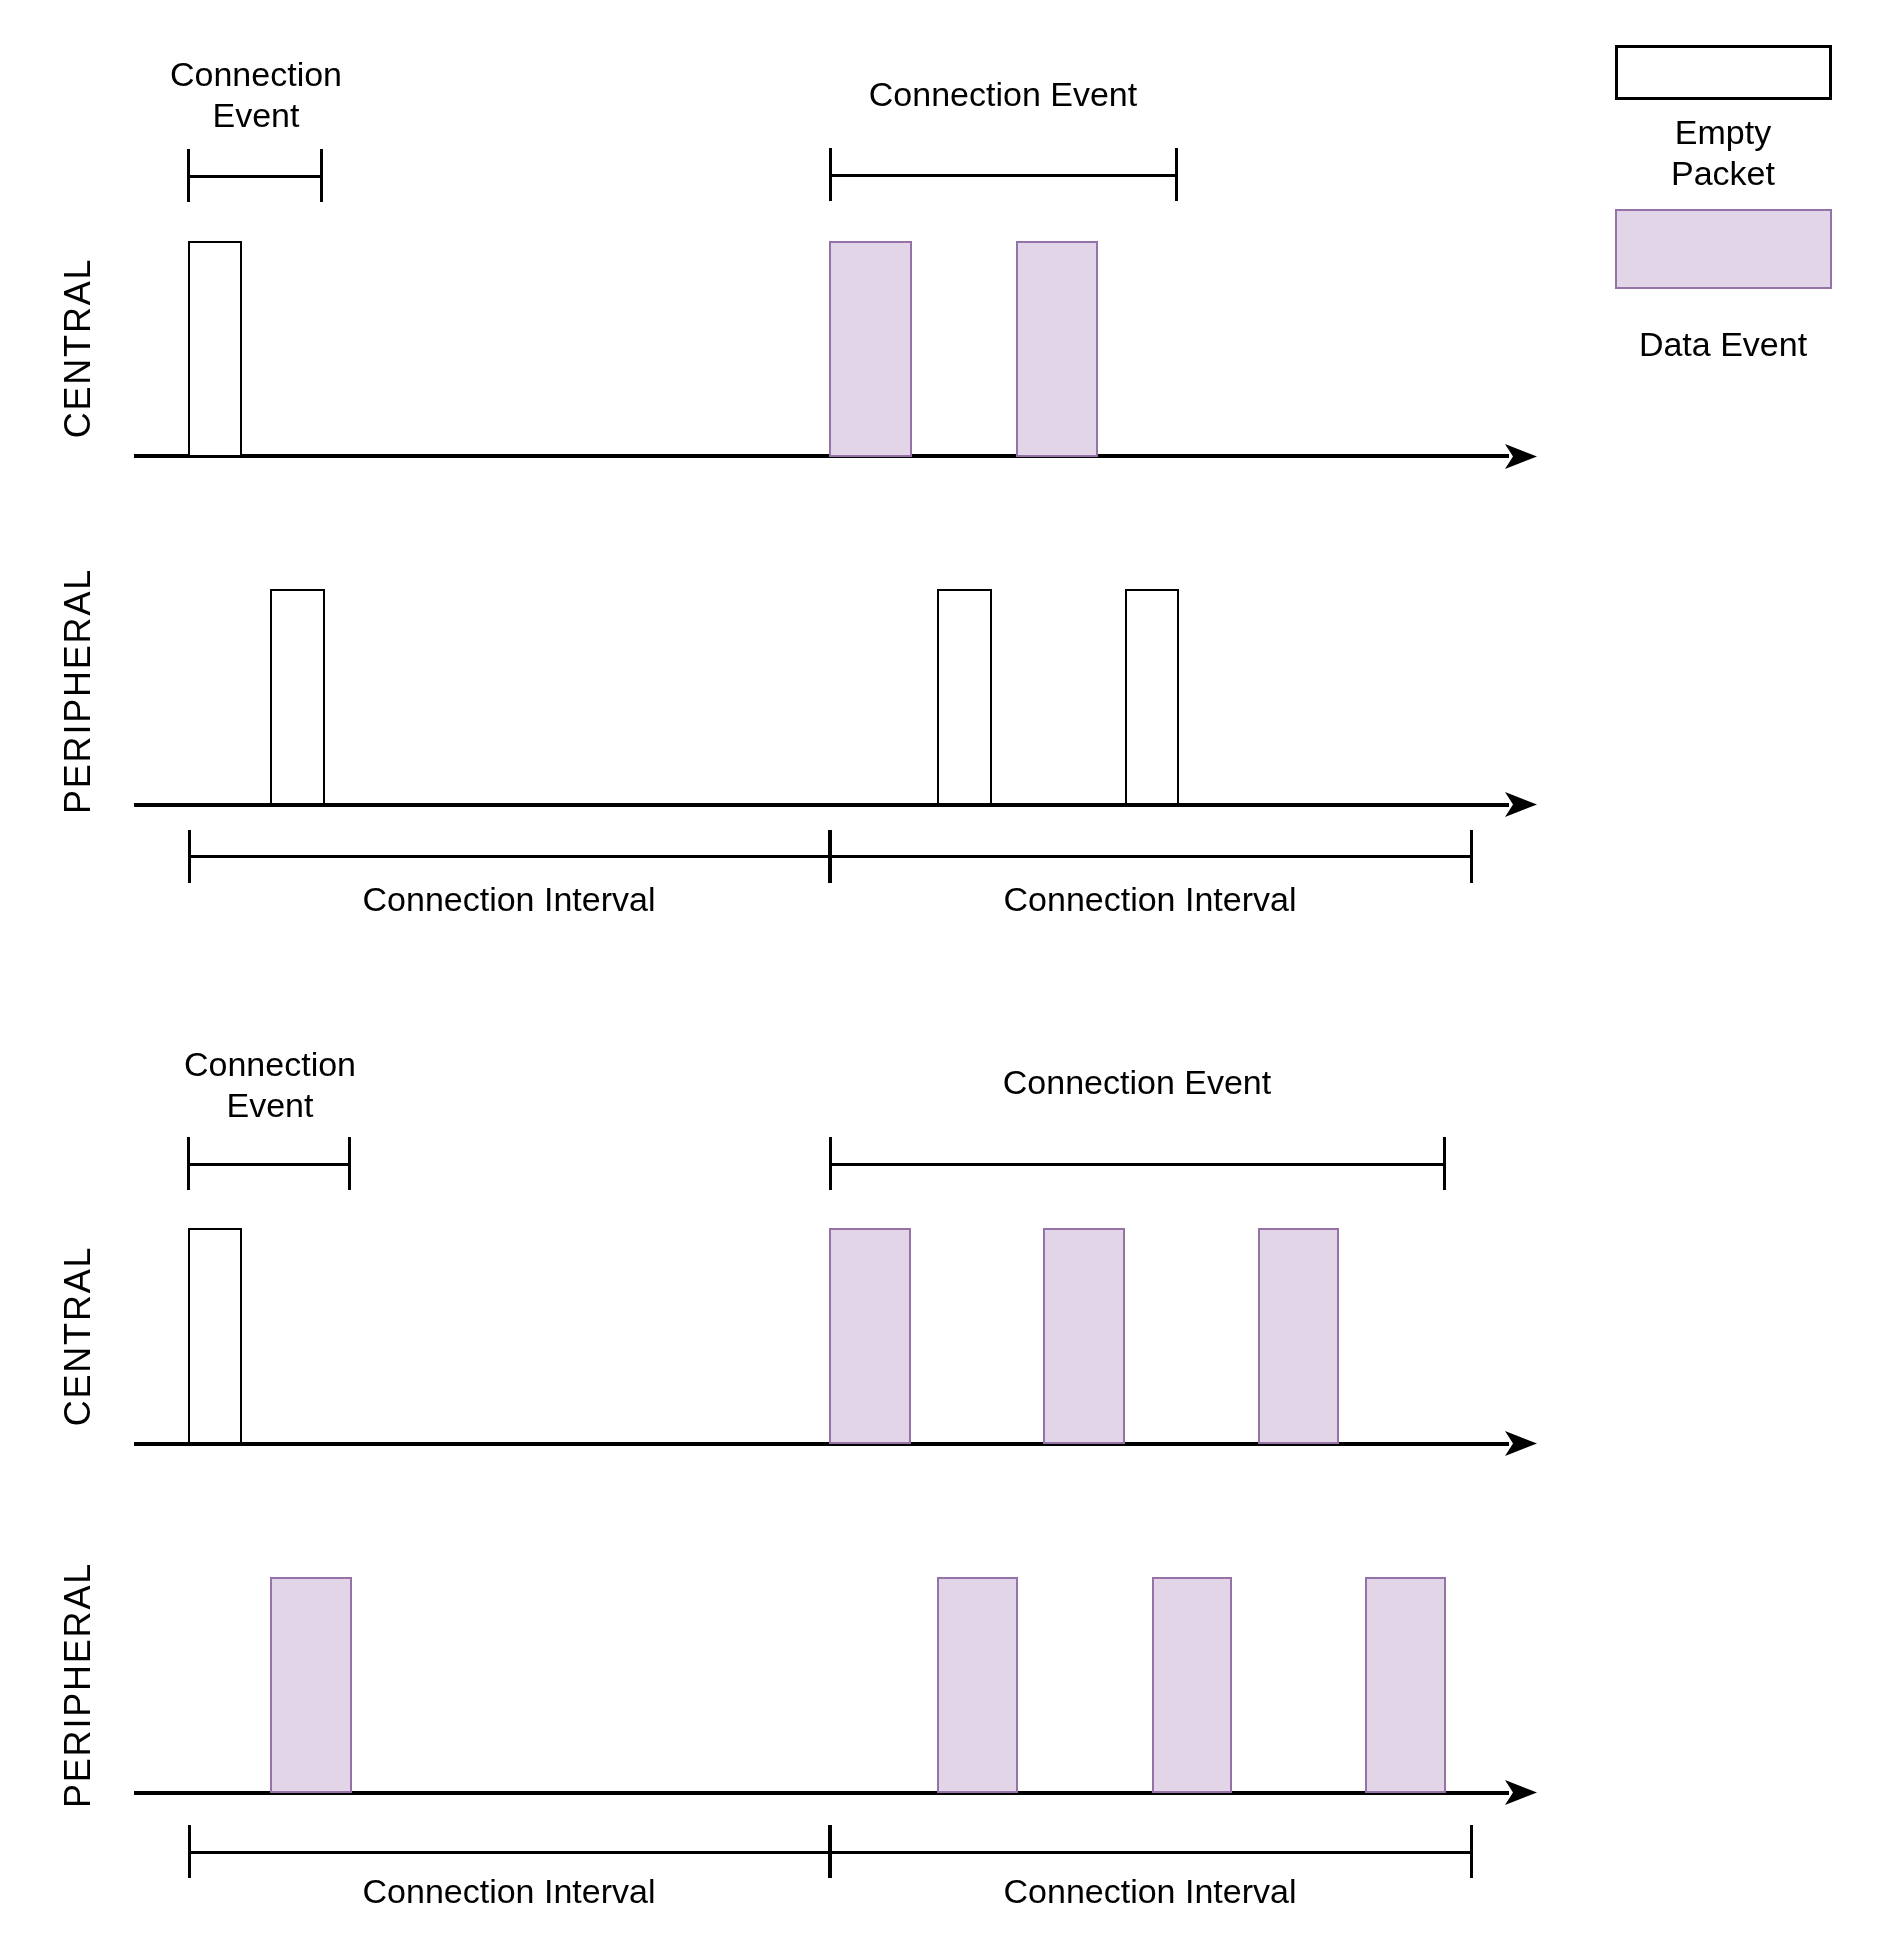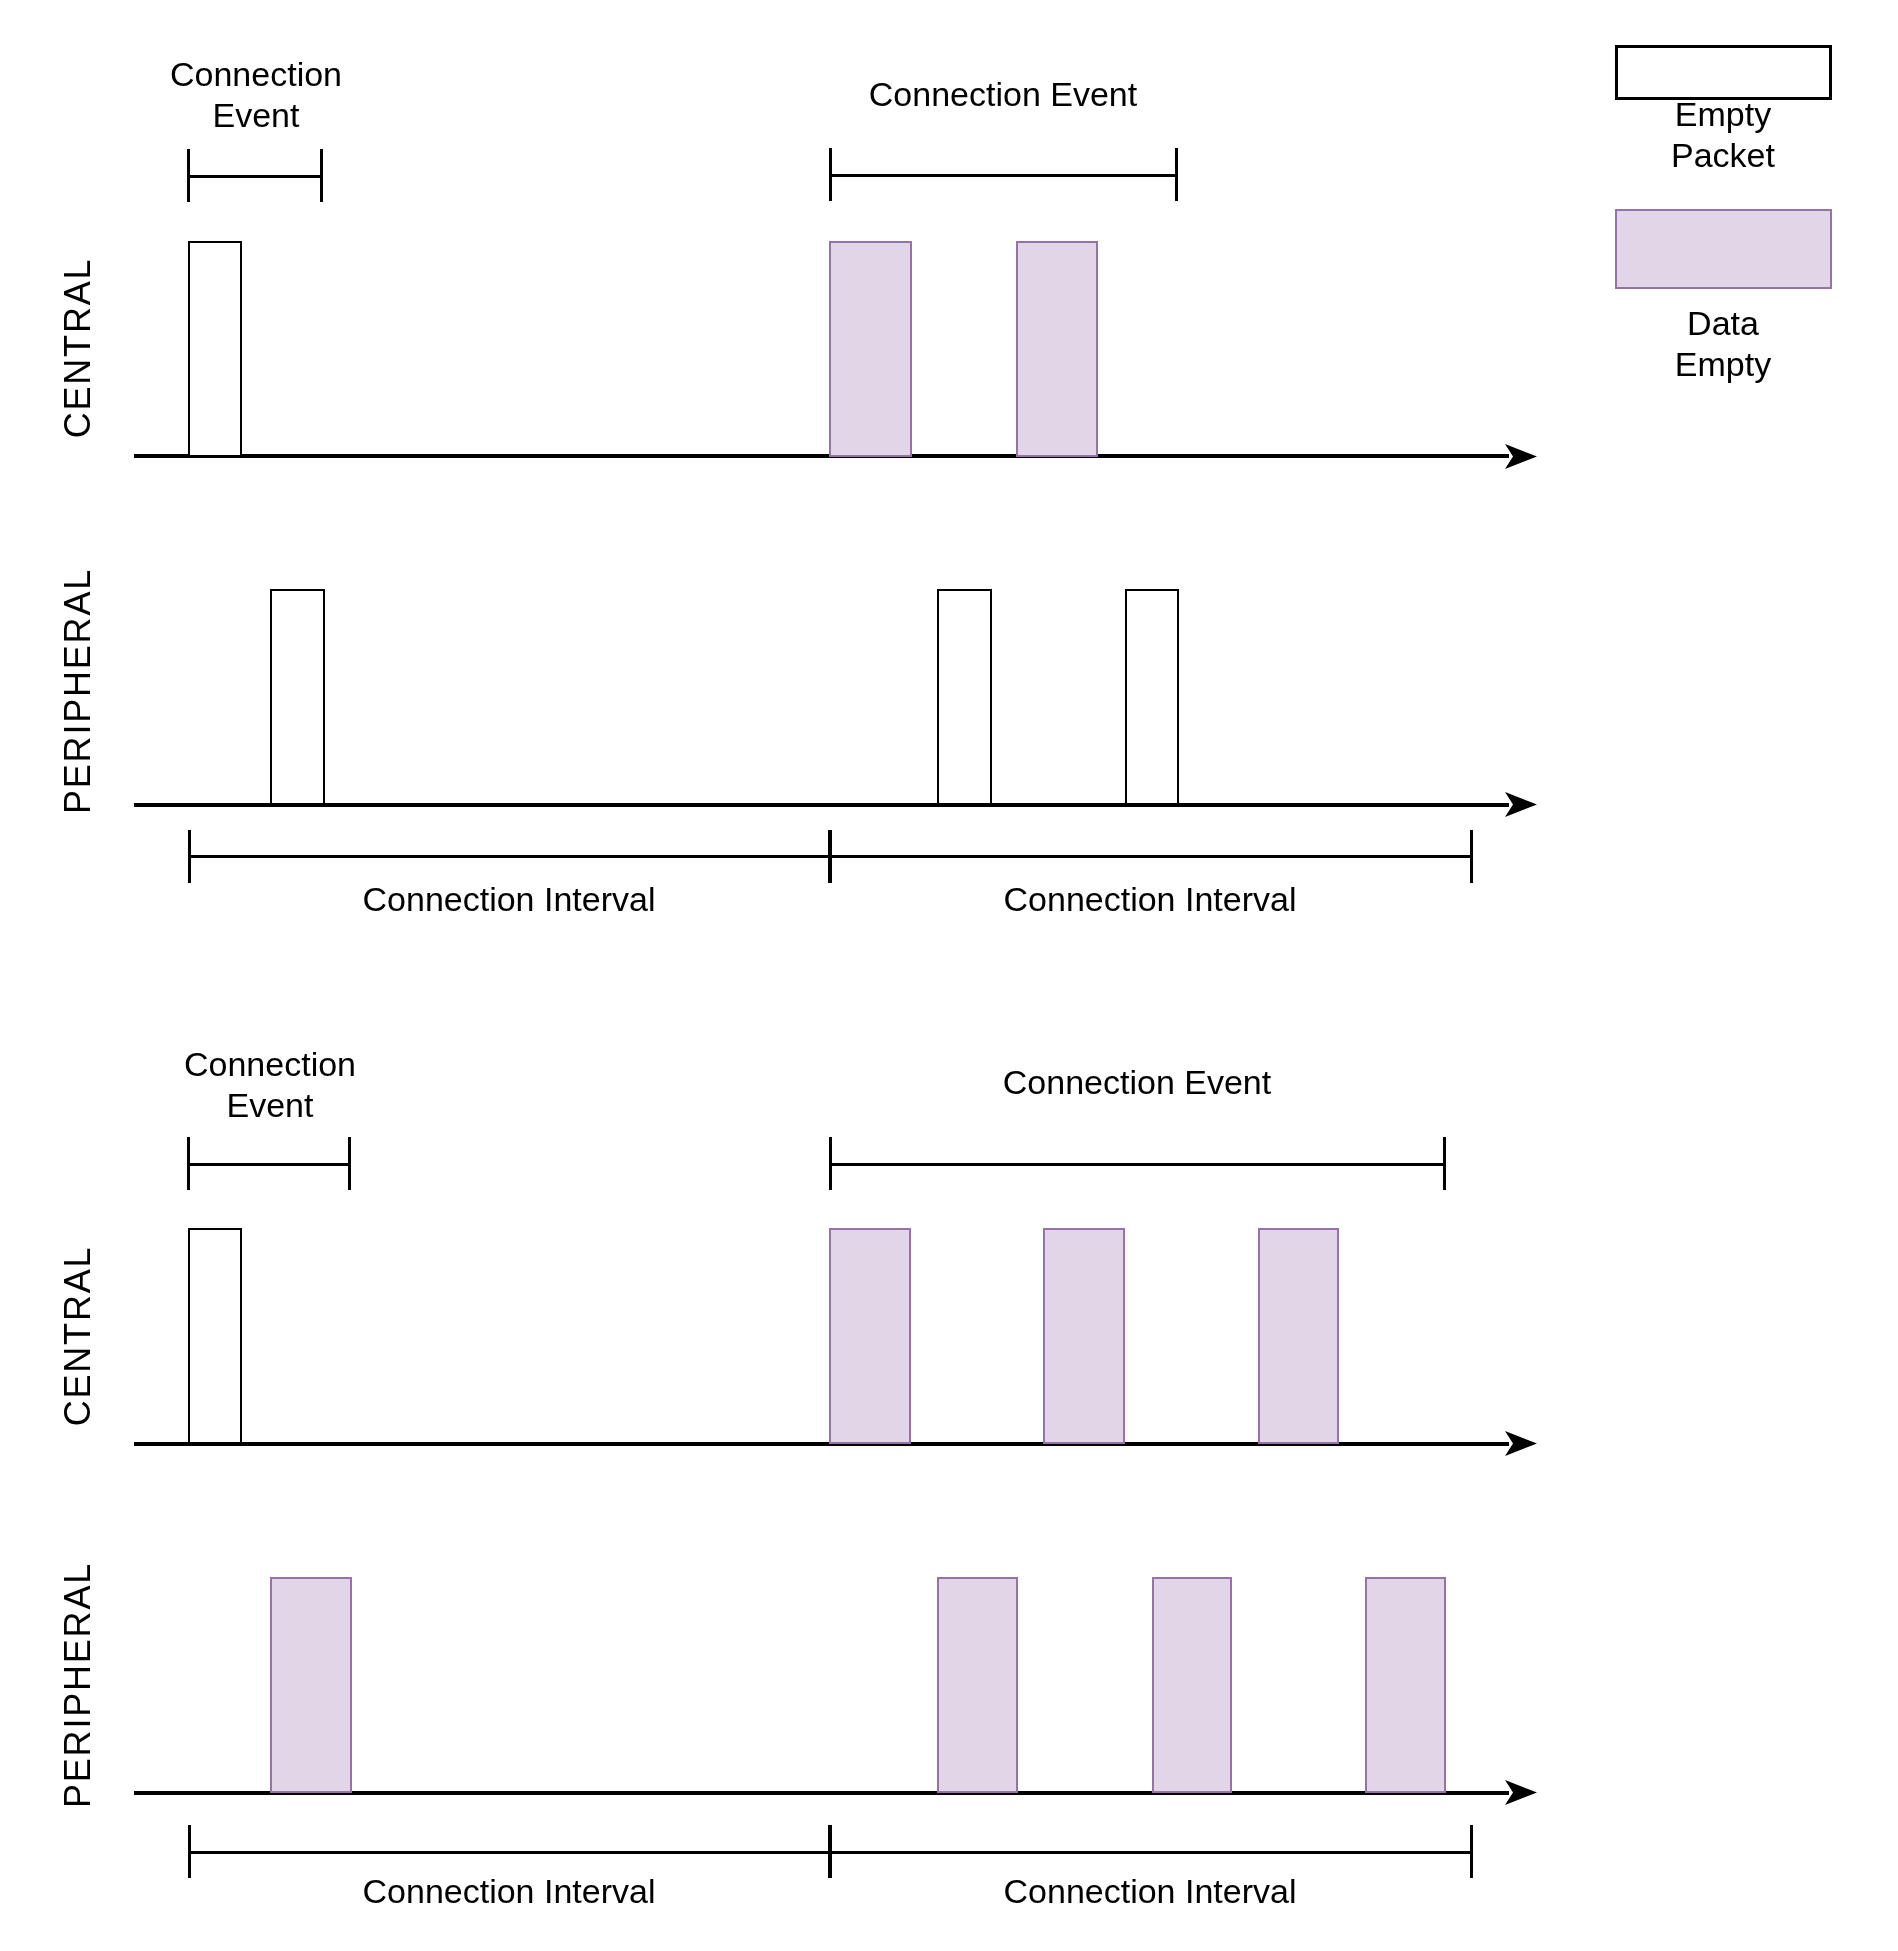--- a/index.html
+++ b/index.html
@@ -34,24 +34,24 @@
   }
   .legend-swatch{position:absolute;box-sizing:border-box;}
   .arrow{position:absolute;}
 </style>
 </head>
 <body>
 
 <div id="canvas">
 
   <div class="legend-swatch" id="legend-empty-swatch" style="left: 1615px; top: 45px; width: 217px; height: 55px; background: rgb(255, 255, 255); border: 3.6px solid rgb(0, 0, 0);"></div>
-  <div class="lbl" style="left:1723px;top:135px">Empty Packet</div>
+  <div class="lbl" style="left:1723px;top:153px">Empty Packet</div>
 
   <div class="legend-swatch" id="legend-data-swatch" style="left: 1615px; top: 209px; width: 217px; height: 80px; background: rgb(225, 213, 231); border: 2.7px solid rgb(150, 115, 166);"></div>
-  <div class="lbl" style="left:1723px;top:344px">Data Empty</div>
+  <div class="lbl" style="left:1723px;top:344px">Data Event</div>
 
   <div id="diagrams">
       <div class="rowlbl" style="left: 78px; top: 348px;">CENTRAL</div>
       <div class="axis" style="left: 134px; top: 454px; width: 1375px;"></div>
       <div class="arrow" style="left: 1505px; top: 444px; width: 32px; height: 25px;"><svg width="32" height="25" viewBox="0 0 36 28">
           <path d="M0,0 L36,14 L0,28 L9,14 Z" fill="#000"></path>
         </svg></div>
       <div class="pulse" style="left: 188px; top: 241px; width: 54px; height: 216px;"></div>
       <div class="pulse data" style="left: 829px; top: 241px; width: 83px; height: 216px;"></div>
       <div class="pulse data" style="left: 1016px; top: 241px; width: 82px; height: 216px;"></div>

